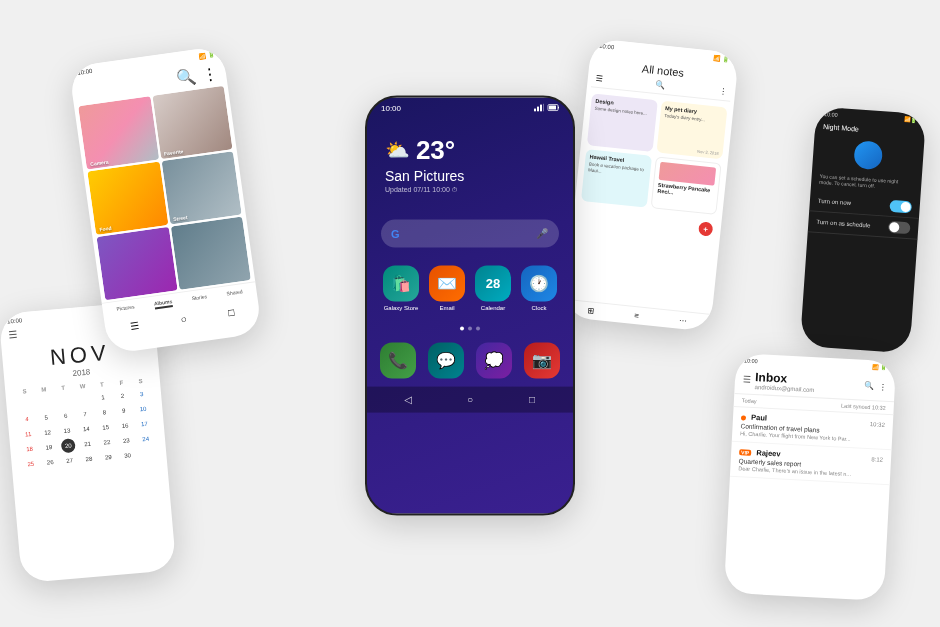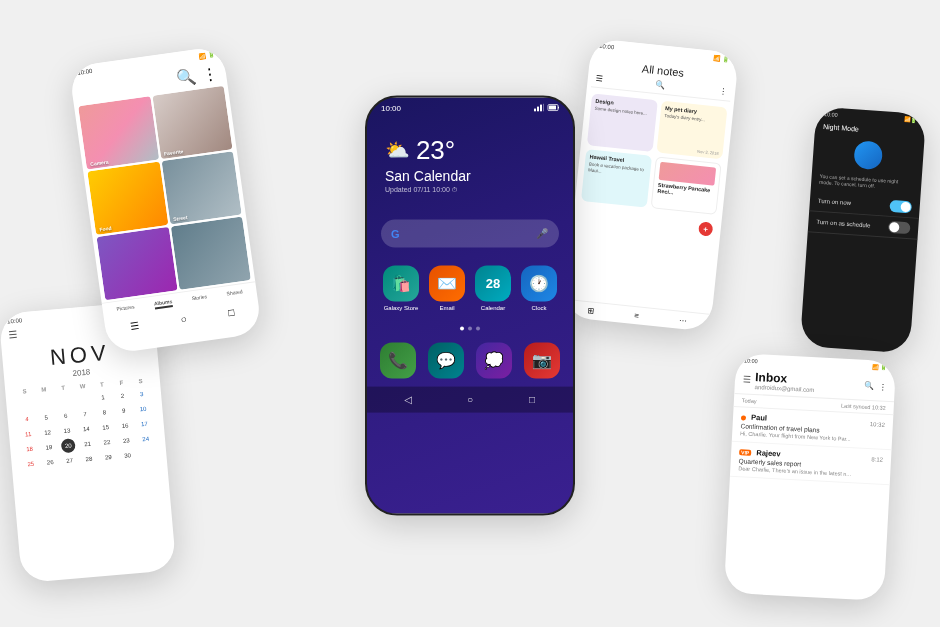--- a/index.html
+++ b/index.html
@@ -717,23 +717,23 @@
         <svg width="12" height="8" viewBox="0 0 12 8">
             <rect x="1" y="1" width="10" height="6" rx="1" stroke="white" stroke-width="0.8" fill="none"></rect>
             <rect x="2" y="2" width="7" height="4" rx="0.5" fill="white"></rect>
             <rect x="11" y="3" width="1" height="2" rx="0.5" fill="white"></rect>
           </svg>
       </span>
     </div>
     <div class="weather-area">
       <div class="weather-icon-temp">
         <span class="weather-cloud">⛅</span>
-        <span style="font-size:26px;font-weight:400;">23°</span>
-      </div>
-      <div class="weather-city">San Calendar</div>
+        <span style="font-size:26px;font-weight:700;">23°</span>
+      </div>
+      <div class="weather-city">San Pictures</div>
       <div class="weather-updated">Updated 07/11 10:00 ⏱</div>
     </div>
     <div class="search-bar">
       <span class="g-logo">G</span>
       <div class="search-spacer"></div>
       <span class="mic-icon">🎤</span>
     </div>
     <div class="app-grid">
       <div class="app-icon-wrap">
         <div class="app-icon bg-teal">🛍️</div>

